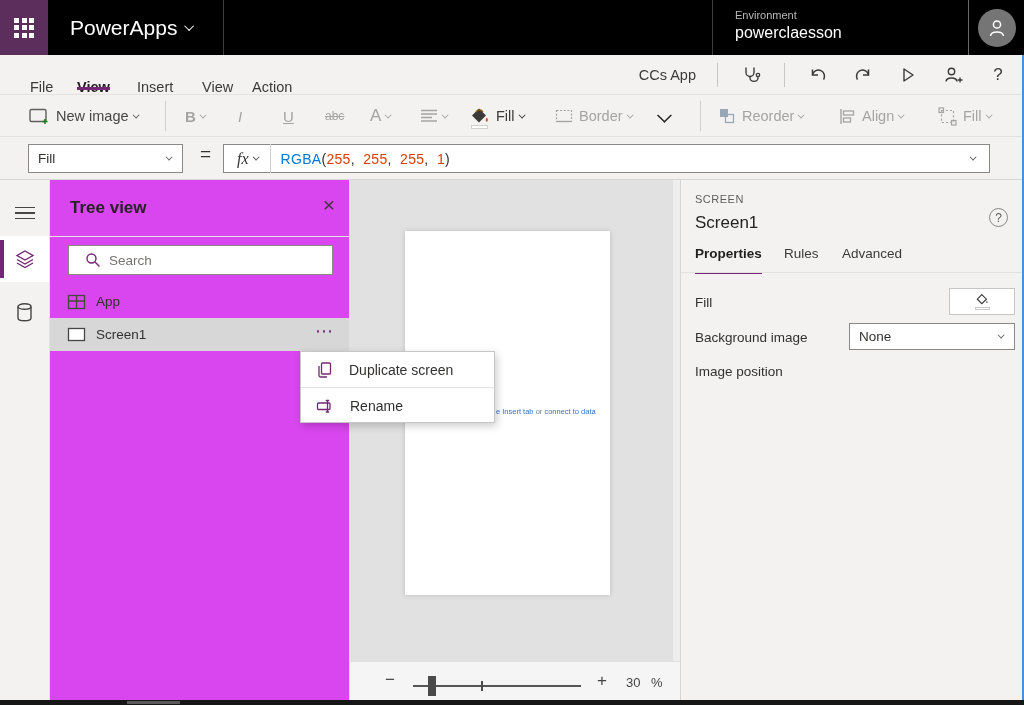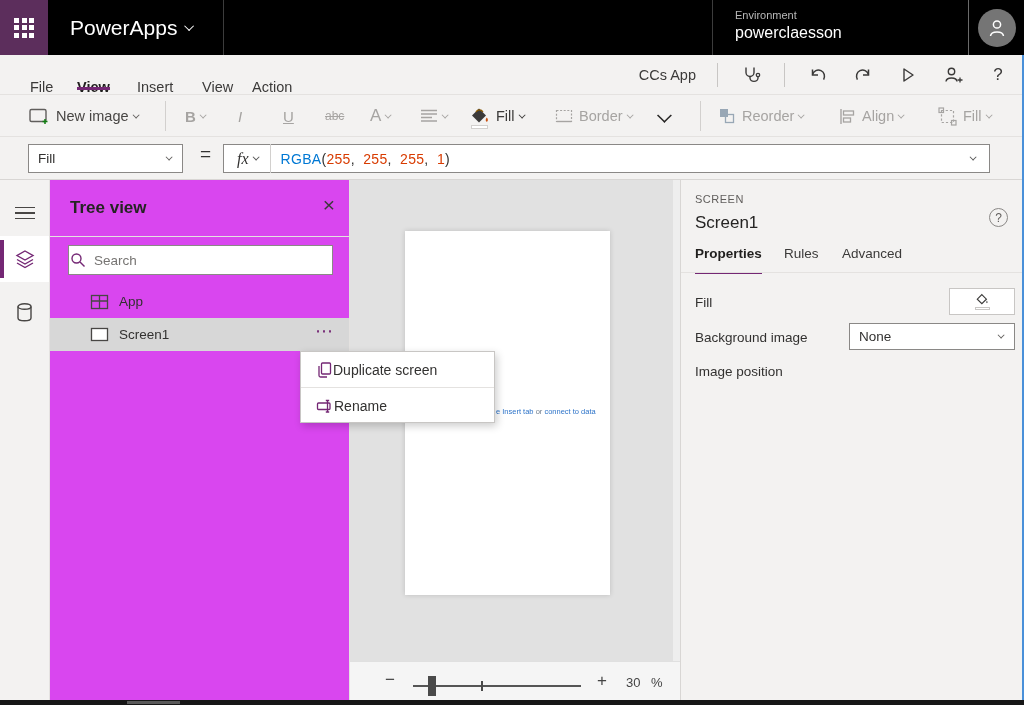--- a/index.html
+++ b/index.html
@@ -69,24 +69,24 @@
   #rail-layers { background:#fff; }
   #rail-layers::before { content:""; position:absolute; left:0; top:4px; bottom:4px; width:4px; background:#742774; }
   .hamburger { width:20px; }
   .hamburger i { display:block; height:1.6px; background:#484644; margin:4px 0; }
 
   
   #tree-panel { left:50px; top:180px; width:300px; bottom:5px; background:#d946ef; border-right:1px solid #e4e2e0; }
   #tree-header { position:absolute; left:0; top:0; width:100%; height:57px; border-bottom:1px solid #e4e2e0; }
   #tree-title { position:absolute; left:20px; top:18px; font-size:17px; font-weight:bold; color:#252423; }
   #tree-close { position:absolute; right:14px; top:14px; font-size:21px; color:#3b3a39; cursor:pointer; line-height:1; }
-  #search-box { position:absolute; left:18px; top:65px; width:265px; height:30px; border:1px solid #8a8886; background:#fff; display:flex; align-items:center; padding:0 1px; gap:8px; }
+  #search-box { position:absolute; left:18px; top:65px; width:265px; height:30px; border:1px solid #8a8886; background:#fff; display:flex; align-items:center; padding:0 16px; gap:8px; }
   #search-box input { border:none; outline:none; font-size:13.5px; width:200px; color:#323130; font-family:"Liberation Sans", sans-serif; background:transparent; }
   #search-box input::placeholder { color:#767472; }
-  .tree-row { position:absolute; left:0; width:100%; height:33px; display:flex; align-items:center; padding-left:40px; gap:10px; font-size:13.5px; color:#323130; cursor:pointer; }
+  .tree-row { position:absolute; left:0; width:100%; height:33px; display:flex; align-items:center; padding-left:17px; gap:10px; font-size:13.5px; color:#323130; cursor:pointer; }
   .tree-row.selected { background:#d7d7d7; }
   #row-ellipsis { position:absolute; right:15px; top:2px; color:#742774; font-size:18px; letter-spacing:1px; cursor:pointer; }
 
   
   #canvas-area { left:350px; top:180px; width:330px; height:481px; background:#e1e1e1; }
   #canvas-scroll { position:absolute; right:0; top:0; width:7px; height:100%; background:#eeeeee; }
   #artboard { position:absolute; left:55px; top:51px; width:205px; height:364px; background:#fff; box-shadow:0 0 5px rgba(0,0,0,.16); }
   #canvas-hint { position:absolute; left:146px; top:227px; font-size:7.5px; white-space:nowrap; }
   .hint-link { color:#2e74c9; }
   .hint-plain { color:#6f7d8c; }
@@ -110,21 +110,21 @@
   .rp-tab.active { font-weight:bold; color:#201f1e; }
   .rp-tab.active::after { content:""; position:absolute; left:0; right:0; bottom:-2px; height:2.5px; background:#742774; }
   #rp-tabline { position:absolute; left:0; top:92px; width:100%; height:1px; background:#e4e2e0; }
   .rp-label { position:absolute; left:14px; font-size:13.5px; color:#323130; }
   .rp-select { position:absolute; left:168px; width:166px; height:27px; background:#fff; border:1px solid #8a8886; display:flex; align-items:center; justify-content:space-between; padding:0 9px; font-size:13.5px; color:#323130; cursor:pointer; }
   #fill-swatch-btn { position:absolute; left:268px; top:108px; width:66px; height:27px; background:#fff; border:1px solid #c8c6c4; display:flex; flex-direction:column; align-items:center; justify-content:center; gap:1px; cursor:pointer; }
   #fill-swatch-bar { width:15px; height:3px; background:#fff; border:1px solid #c8c6c4; }
 
   
   #context-menu { left:300px; top:351px; width:195px; height:72px; background:#fff; border:1px solid #c8c6c4; box-shadow:2px 3px 8px rgba(0,0,0,.2); z-index:30; }
-  .cm-item { position:absolute; left:0; width:100%; height:35px; display:flex; align-items:center; gap:0; padding-left:15px; font-size:14px; color:#323130; cursor:pointer; }
+  .cm-item { position:absolute; left:0; width:100%; height:35px; display:flex; align-items:center; gap:16px; padding-left:15px; font-size:14px; color:#323130; cursor:pointer; }
   #cm-divider { position:absolute; left:0; top:35px; width:100%; height:1px; background:#e4e2e0; }
 </style>
 </head>
 <body>
 
 <div id="header" class="abs">
   <div id="waffle-tile" class="abs">
     <div class="waffle">
         <i></i>
         <i></i>

